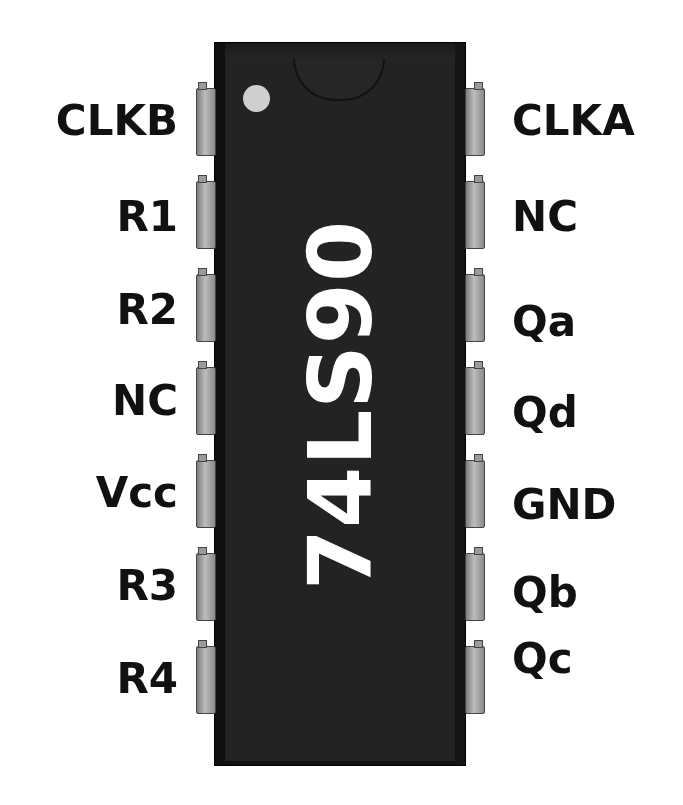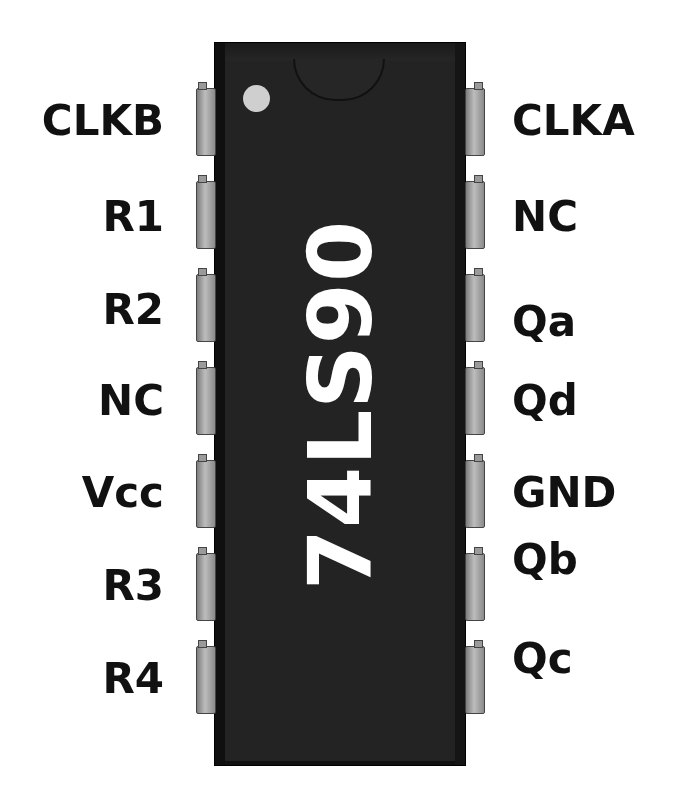--- a/index.html
+++ b/index.html
@@ -45,21 +45,21 @@
     background:#9a9a9a; border:1px solid #444; box-sizing:border-box;
   }
   .pin.left { left:196px; }
   .pin.left::before { left:1px; }
   .pin.right { left:465px; }
   .pin.right::before { right:1px; }
   .label {
     position:absolute; font-weight:bold; font-size:42px; color:#111;
     line-height:1; white-space:nowrap;
   }
-  .label.left { right:519px; text-align:left; }
+  .label.left { right:505px; text-align:left; }
   .label.right { left:512px; text-align:center; }
 </style>
 </head>
 <body>
 
 <div class="chip">
   <div class="chip-top-bevel"></div>
   <div class="notch"></div>
   <div class="dot"></div>
   <div class="chip-label">74LS90</div>
@@ -85,16 +85,16 @@
 <div class="label left" style="top:196px">R1</div>
 <div class="label left" style="top:289px">R2</div>
 <div class="label left" style="top:380px">NC</div>
 <div class="label left" style="top:472px">Vcc</div>
 <div class="label left" style="top:565px">R3</div>
 <div class="label left" style="top:658px">R4</div>
 
 <div class="label right" style="top:100px">CLKA</div>
 <div class="label right" style="top:196px">NC</div>
 <div class="label right" style="top:301px">Qa</div>
-<div class="label right" style="top:380px">Qd</div>
-<div class="label right" style="top:472px">GND</div>
-<div class="label right" style="top:539px">Qb</div>
+<div class="label right" style="top:392px">Qd</div>
+<div class="label right" style="top:484px">GND</div>
+<div class="label right" style="top:572px">Qb</div>
 <div class="label right" style="top:638px">Qc</div>
 
 </body></html>

